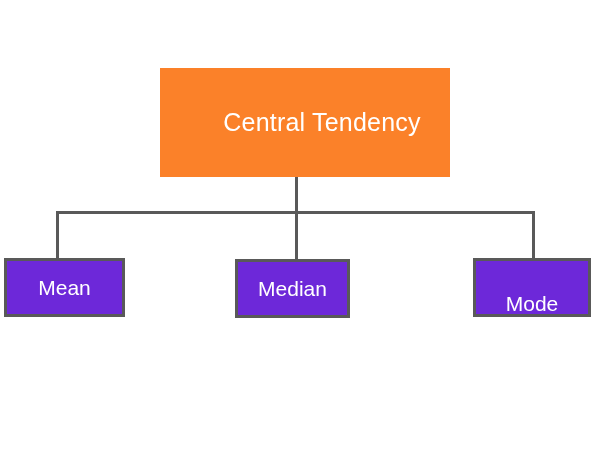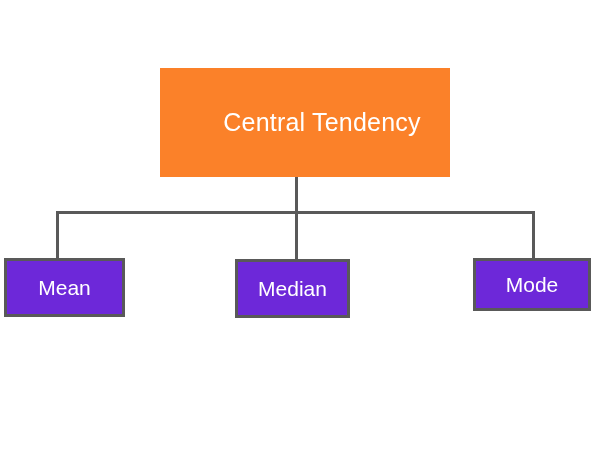--- a/index.html
+++ b/index.html
@@ -56,21 +56,21 @@
   .node-leaf .node-label {
     color: #ffffff;
     font-size: 21px;
     font-weight: 400;
     line-height: 1;
     white-space: nowrap;
   }
 
   #node-mean   { left: 4px;   top: 258px; width: 121px; height: 59px; }
   #node-median { left: 235px; top: 259px; width: 115px; height: 59px; }
-  #node-mode   { left: 473px; top: 258px; width: 118px; height: 53px; }
+  #node-mode   { left: 473px; top: 258px; width: 118px; height: 59px; align-items: flex-end; }
 
   
   .connector {
     position: absolute;
     background: #595959;
   }
   
   #conn-root-stem  { left: 295px; top: 177px; width: 3px;   height: 36px; }
   
   #conn-bus        { left: 56px;  top: 211px; width: 479px; height: 3px; }

